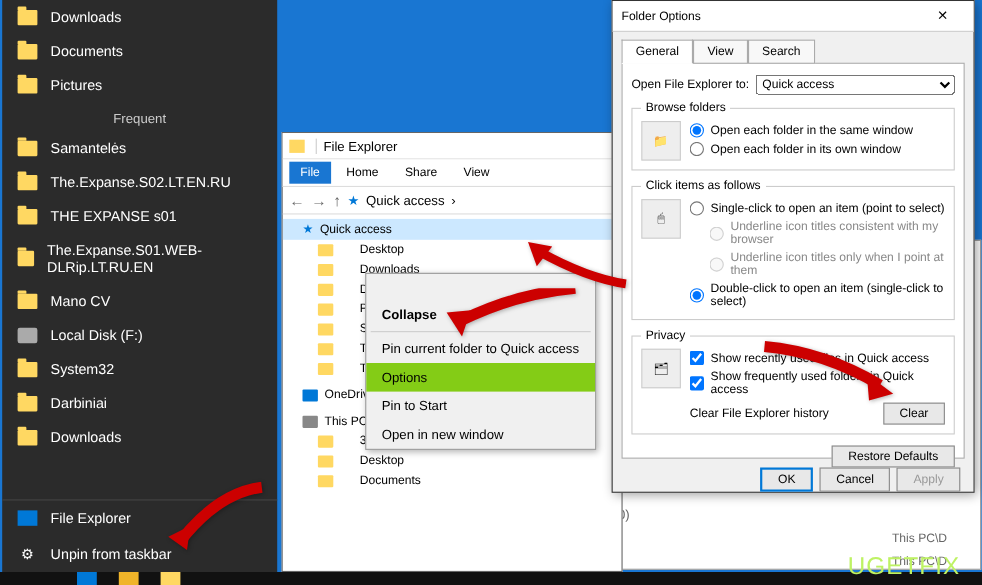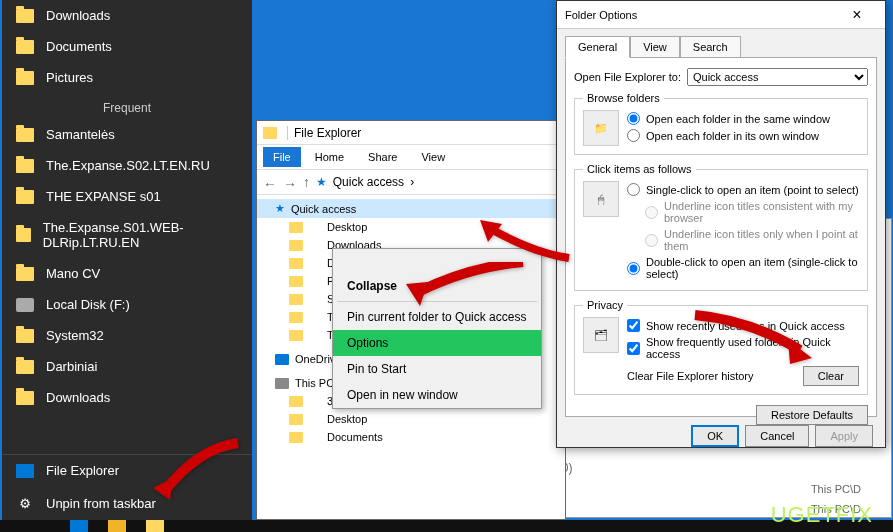--- a/index.html
+++ b/index.html
@@ -33,21 +33,21 @@
     .nav-item { padding: 3px 8px 3px 18px; cursor: pointer; white-space: nowrap; display: flex; align-items: center; gap: 6px; }
     .nav-item.selected { background: #cce8ff; }
     .nav-item.sub { padding-left: 32px; gap: 24px; }
     .nav-icon { width: 14px; height: 11px; background: #ffd862; display: inline-block; border-radius: 1px; }
     .nav-icon.pc { background: #888; }
     .nav-icon.od { background: #0078d7; }
     
     
     .context-menu { position: absolute; left: 332px; top: 248px; width: 210px; background: #f0f0f0; border: 1px solid #999; box-shadow: 2px 2px 6px rgba(0,0,0,.3); z-index: 6; font-size: 12px; }
     .ctx-item { padding: 6px 14px; cursor: pointer; }
-    .ctx-item.highlight { background: #22c55e; }
+    .ctx-item.highlight { background: #84cc16; }
     .ctx-sep { height: 1px; background: #ccc; margin: 2px 4px; }
     
     
     .explorer2 { position: absolute; left: 462px; top: 218px; width: 430px; height: 300px; background: #fff; border: 1px solid #999; z-index: 2; font-size: 12px; padding: 10px; }
     .freq-row { display: flex; align-items: center; gap: 8px; padding: 4px 20px; }
     .freq-fold { width: 48px; height: 36px; background: #ffd862; border-radius: 2px; }
     .recent-row { display: flex; align-items: center; gap: 10px; padding: 3px 20px; font-size: 11px; justify-content: space-between; }
     .recent-row span:last-child { color: #666; }
     
     

